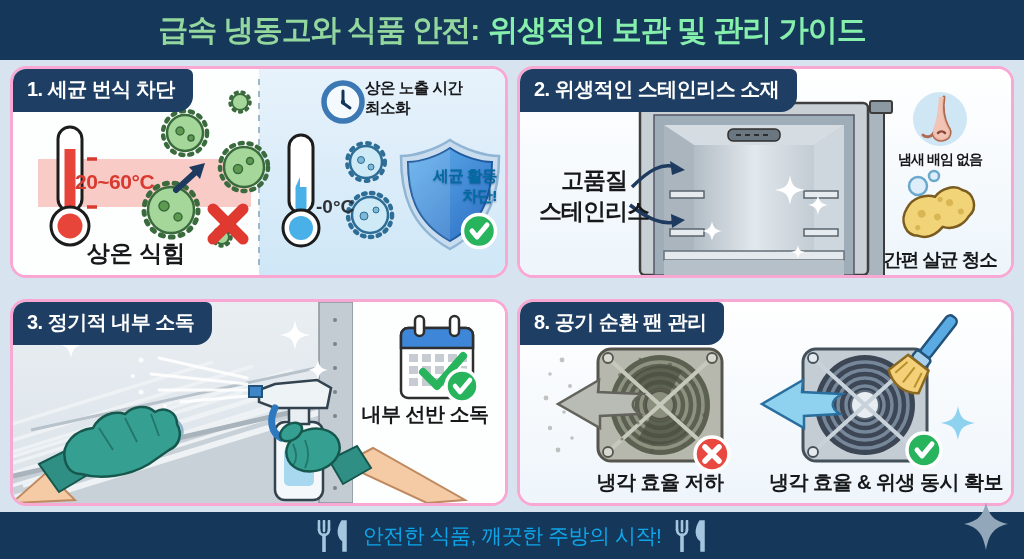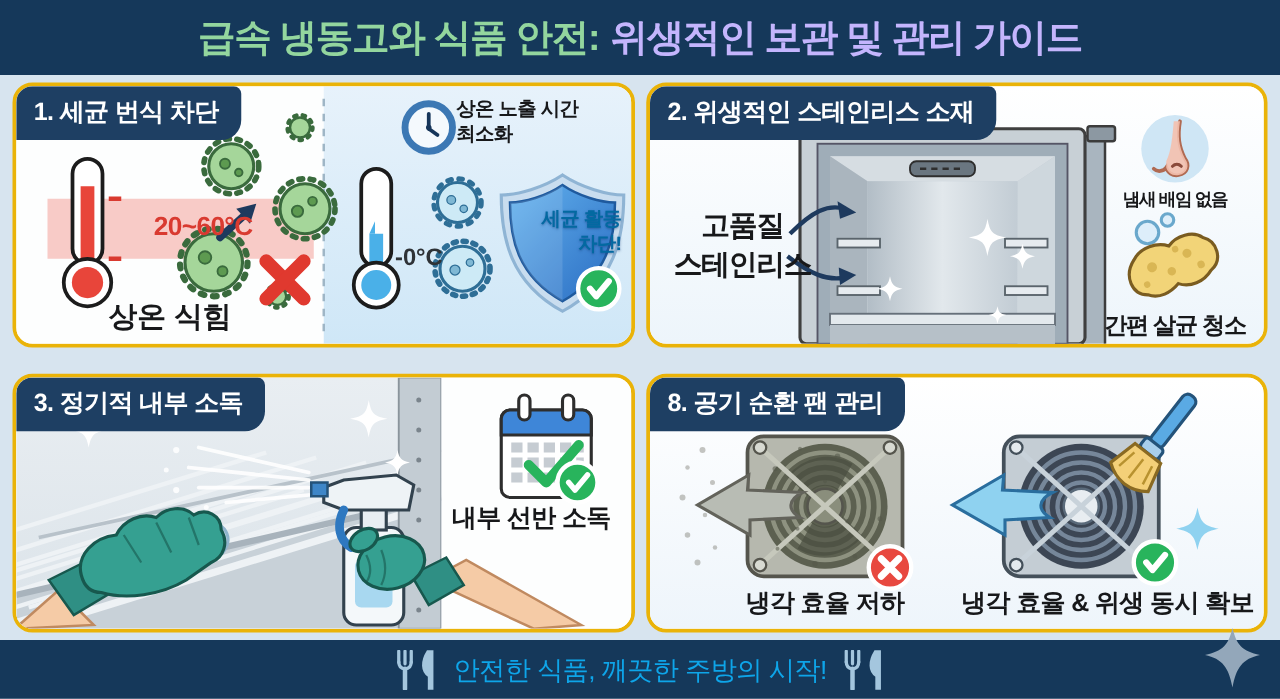--- a/index.html
+++ b/index.html
@@ -2,41 +2,41 @@
 <html><head>
 <meta charset="utf-8">
 <style>
   html,body{margin:0;padding:0;}
   body{font-family:"Liberation Sans","DejaVu Sans",sans-serif;}
   .stage{position:relative;width:1024px;height:559px;background:#15385a;overflow:hidden;}
   
   .titlebar{position:absolute;top:0;left:0;width:1024px;height:60px;background:#15385a;
     display:flex;align-items:center;justify-content:center;gap:9px;}
   .titlebar .hl{color:#93d69e;font-size:30px;font-weight:700;letter-spacing:-1px;}
-  .titlebar .rest{color:#c4b5fd;font-size:30px;font-weight:800;letter-spacing:-1px;}
+  .titlebar .rest{color:#86efac;font-size:30px;font-weight:800;letter-spacing:-1px;}
   .mainbg{position:absolute;top:60px;left:0;width:1024px;height:452px;background:#d7e4ef;}
   .footerbar{position:absolute;top:512px;left:0;width:1024px;height:47px;background:#15385a;
     display:flex;align-items:center;justify-content:center;gap:12px;}
   .footerbar .ftext{color:#0ea5e9;font-size:21px;font-weight:400;letter-spacing:-0.5px;}
   .corner-sparkle{position:absolute;left:962px;top:500px;width:48px;height:52px;}
   
-  .panel{position:absolute;background:#ffffff;border:3px solid #eab308;border-radius:16px;
+  .panel{position:absolute;background:#ffffff;border:3px solid #f9a8d4;border-radius:16px;
     overflow:hidden;box-sizing:border-box;}
   .p1{left:10px;top:66px;width:498px;height:212px;}
   .p2{left:517px;top:66px;width:497px;height:212px;padding-left:48px;}
   .p3{left:10px;top:299px;width:498px;height:207px;}
   .p4{left:517px;top:299px;width:497px;height:207px;}
   .badge{position:absolute;top:0;left:0;background:#1e3f63;color:#ffffff;font-weight:800;
     font-size:20px;letter-spacing:-0.5px;padding:7px 18px 9px 14px;
     border-radius:10px 6px 16px 0;z-index:4;white-space:nowrap;}
   .art{position:absolute;left:0;top:0;z-index:1;}
   .lbl{position:absolute;font-weight:700;color:#17181a;z-index:3;}
   .pre{white-space:pre-line;}
   
-  .t-range{left:62px;top:101px;font-size:21px;color:#d93a30;letter-spacing:-0.5px;padding-left:48px;}
+  .t-range{left:62px;top:101px;font-size:21px;color:#d93a30;letter-spacing:-0.5px;}
   .cap-left{left:0;top:169px;width:246px;text-align:center;font-size:23px;}
   .clock-note{left:352px;top:9px;font-size:15.5px;line-height:1.28;letter-spacing:-0.5px;}
   .freeze-temp{left:303px;top:127px;font-size:19px;color:#2e3236;}
   .shield-text{left:390px;top:97px;width:94px;text-align:right;font-size:15.5px;color:#0369a1;
     line-height:1.3;letter-spacing:-0.5px;text-shadow:0 1px 2px rgba(20,60,120,.55);}
   .cap-right{left:246px;top:169px;width:246px;text-align:center;font-size:23px;}
   
   .callout{left:10px;top:96px;width:128px;text-align:center;font-size:23px;line-height:1.35;letter-spacing:-1px;}
   .note-smell{left:352px;top:82px;width:136px;text-align:center;font-size:14px;letter-spacing:-1px;}
   .note-clean{left:352px;top:178px;width:136px;text-align:center;font-size:18.5px;letter-spacing:-1px;}

